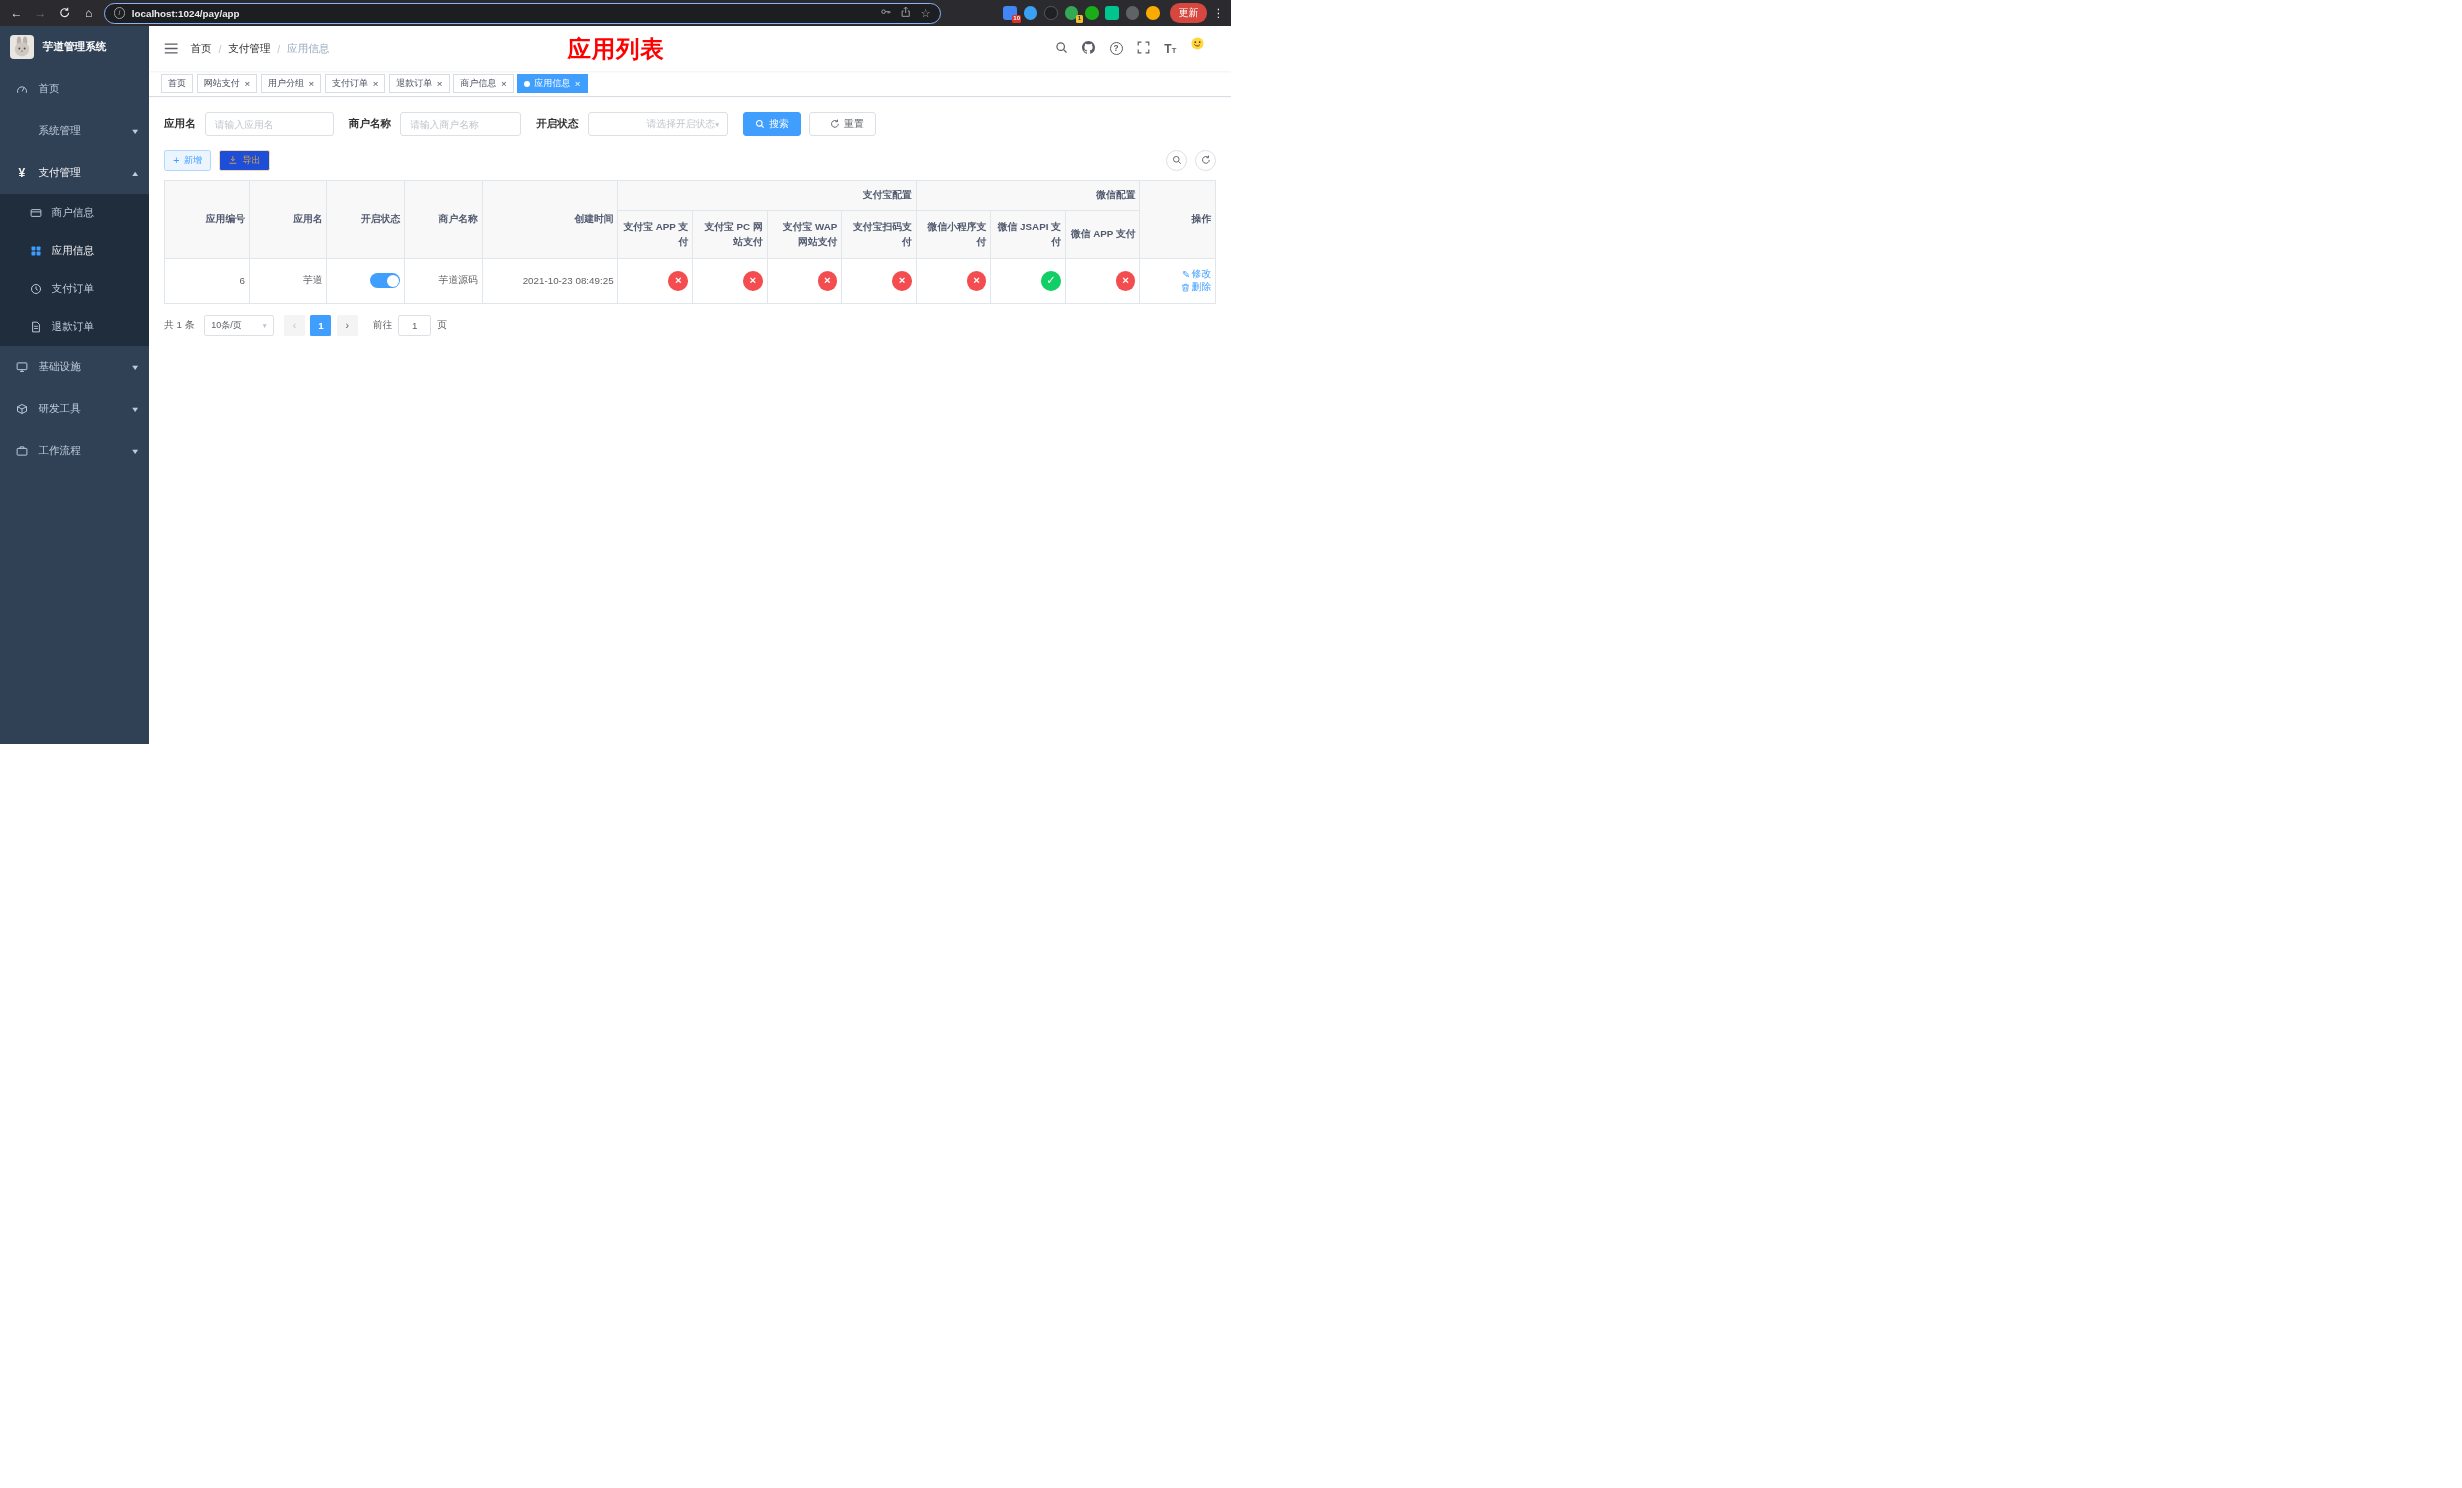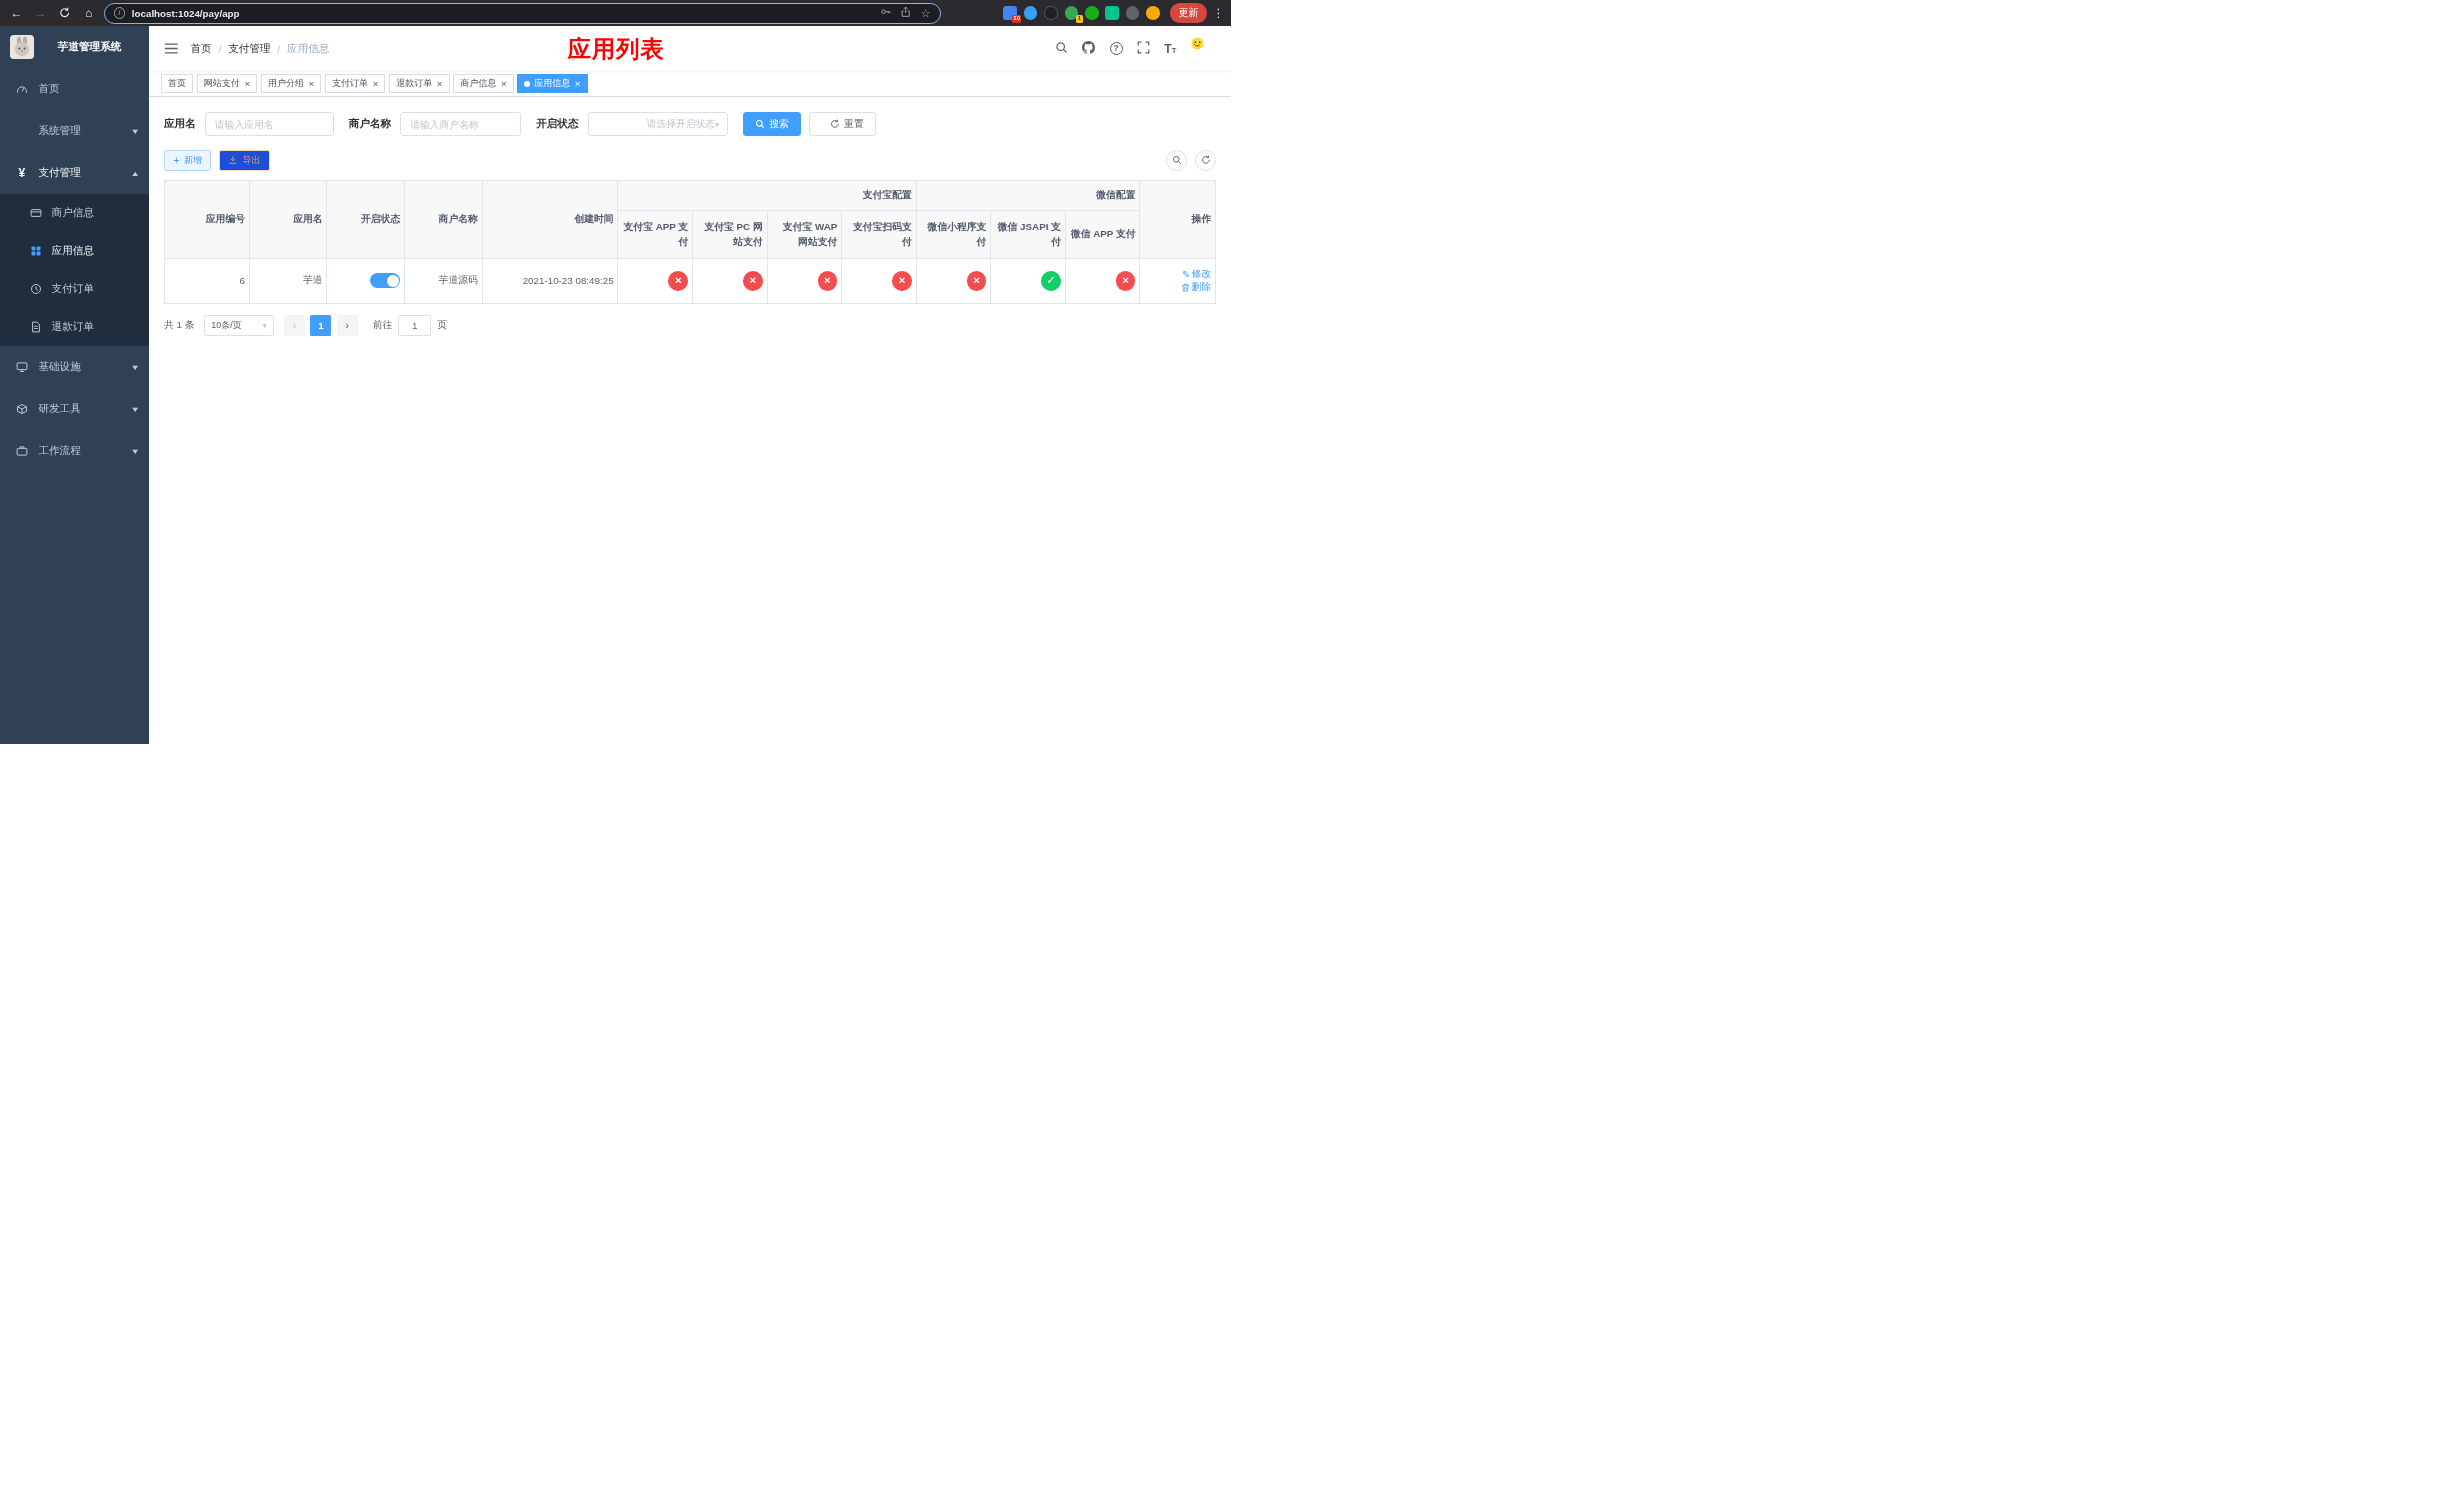--- a/index.html
+++ b/index.html
@@ -23,21 +23,21 @@
   .ext .badge { position: absolute; bottom: -3px; right: -4.5px; background: #d93025; color: #fff; font-size: 6px; line-height: 7.6px; padding: 0 1.5px; border-radius: 1.5px; font-weight: 700; }
   .ext .badge.yellow { background: #f2c12a; color: #333; }
   .update-pill { background: #d6483f; color: #fff; font-size: 10px; padding: 3px 8.3px; border-radius: 9.8px; flex: none; }
   .dots-ico { color: #e8eaed; font-size: 11.4px; width: 10.6px; text-align: center; }
 
   
   .app { display: flex; height: 719px; }
 
   
   .sidebar { width: 149px; background: #304156; flex: none; color: #bfcbd9; overflow: hidden; }
-  .logo-row { height: 42px; display: flex; align-items: center; gap: 24px; padding: 0 9.8px; }
+  .logo-row { height: 42px; display: flex; align-items: center; gap: 9px; padding: 0 9.8px; }
   .logo-avatar { width: 24px; height: 24px; flex: none; }
   .logo-title { color: #fff; font-size: 10.6px; font-weight: 700; white-space: nowrap; }
   .menu-item { height: 42px; display: flex; align-items: center; padding: 0 12px 0 15px; font-size: 10.6px; cursor: pointer; }
   .menu-item.parent-active { color: #f4f4f5; }
   .mi-icon { width: 13.6px; margin-right: 9.8px; display: inline-flex; justify-content: center; align-items: center; font-size: 11.4px; flex: none; }
   .mi-icon svg { width: 12px; height: 12px; }
   .yen-glyph { font-weight: 700; font-size: 12px; }
   .chev { margin-left: auto; font-size: 8.3px; color: #bfcbd9; transform: scaleX(1.4); }
   .submenu { background: #1f2d3d; }
   .submenu-item { height: 38px; display: flex; align-items: center; padding-left: 29px; font-size: 10.6px; color: #bfcbd9; cursor: pointer; }

